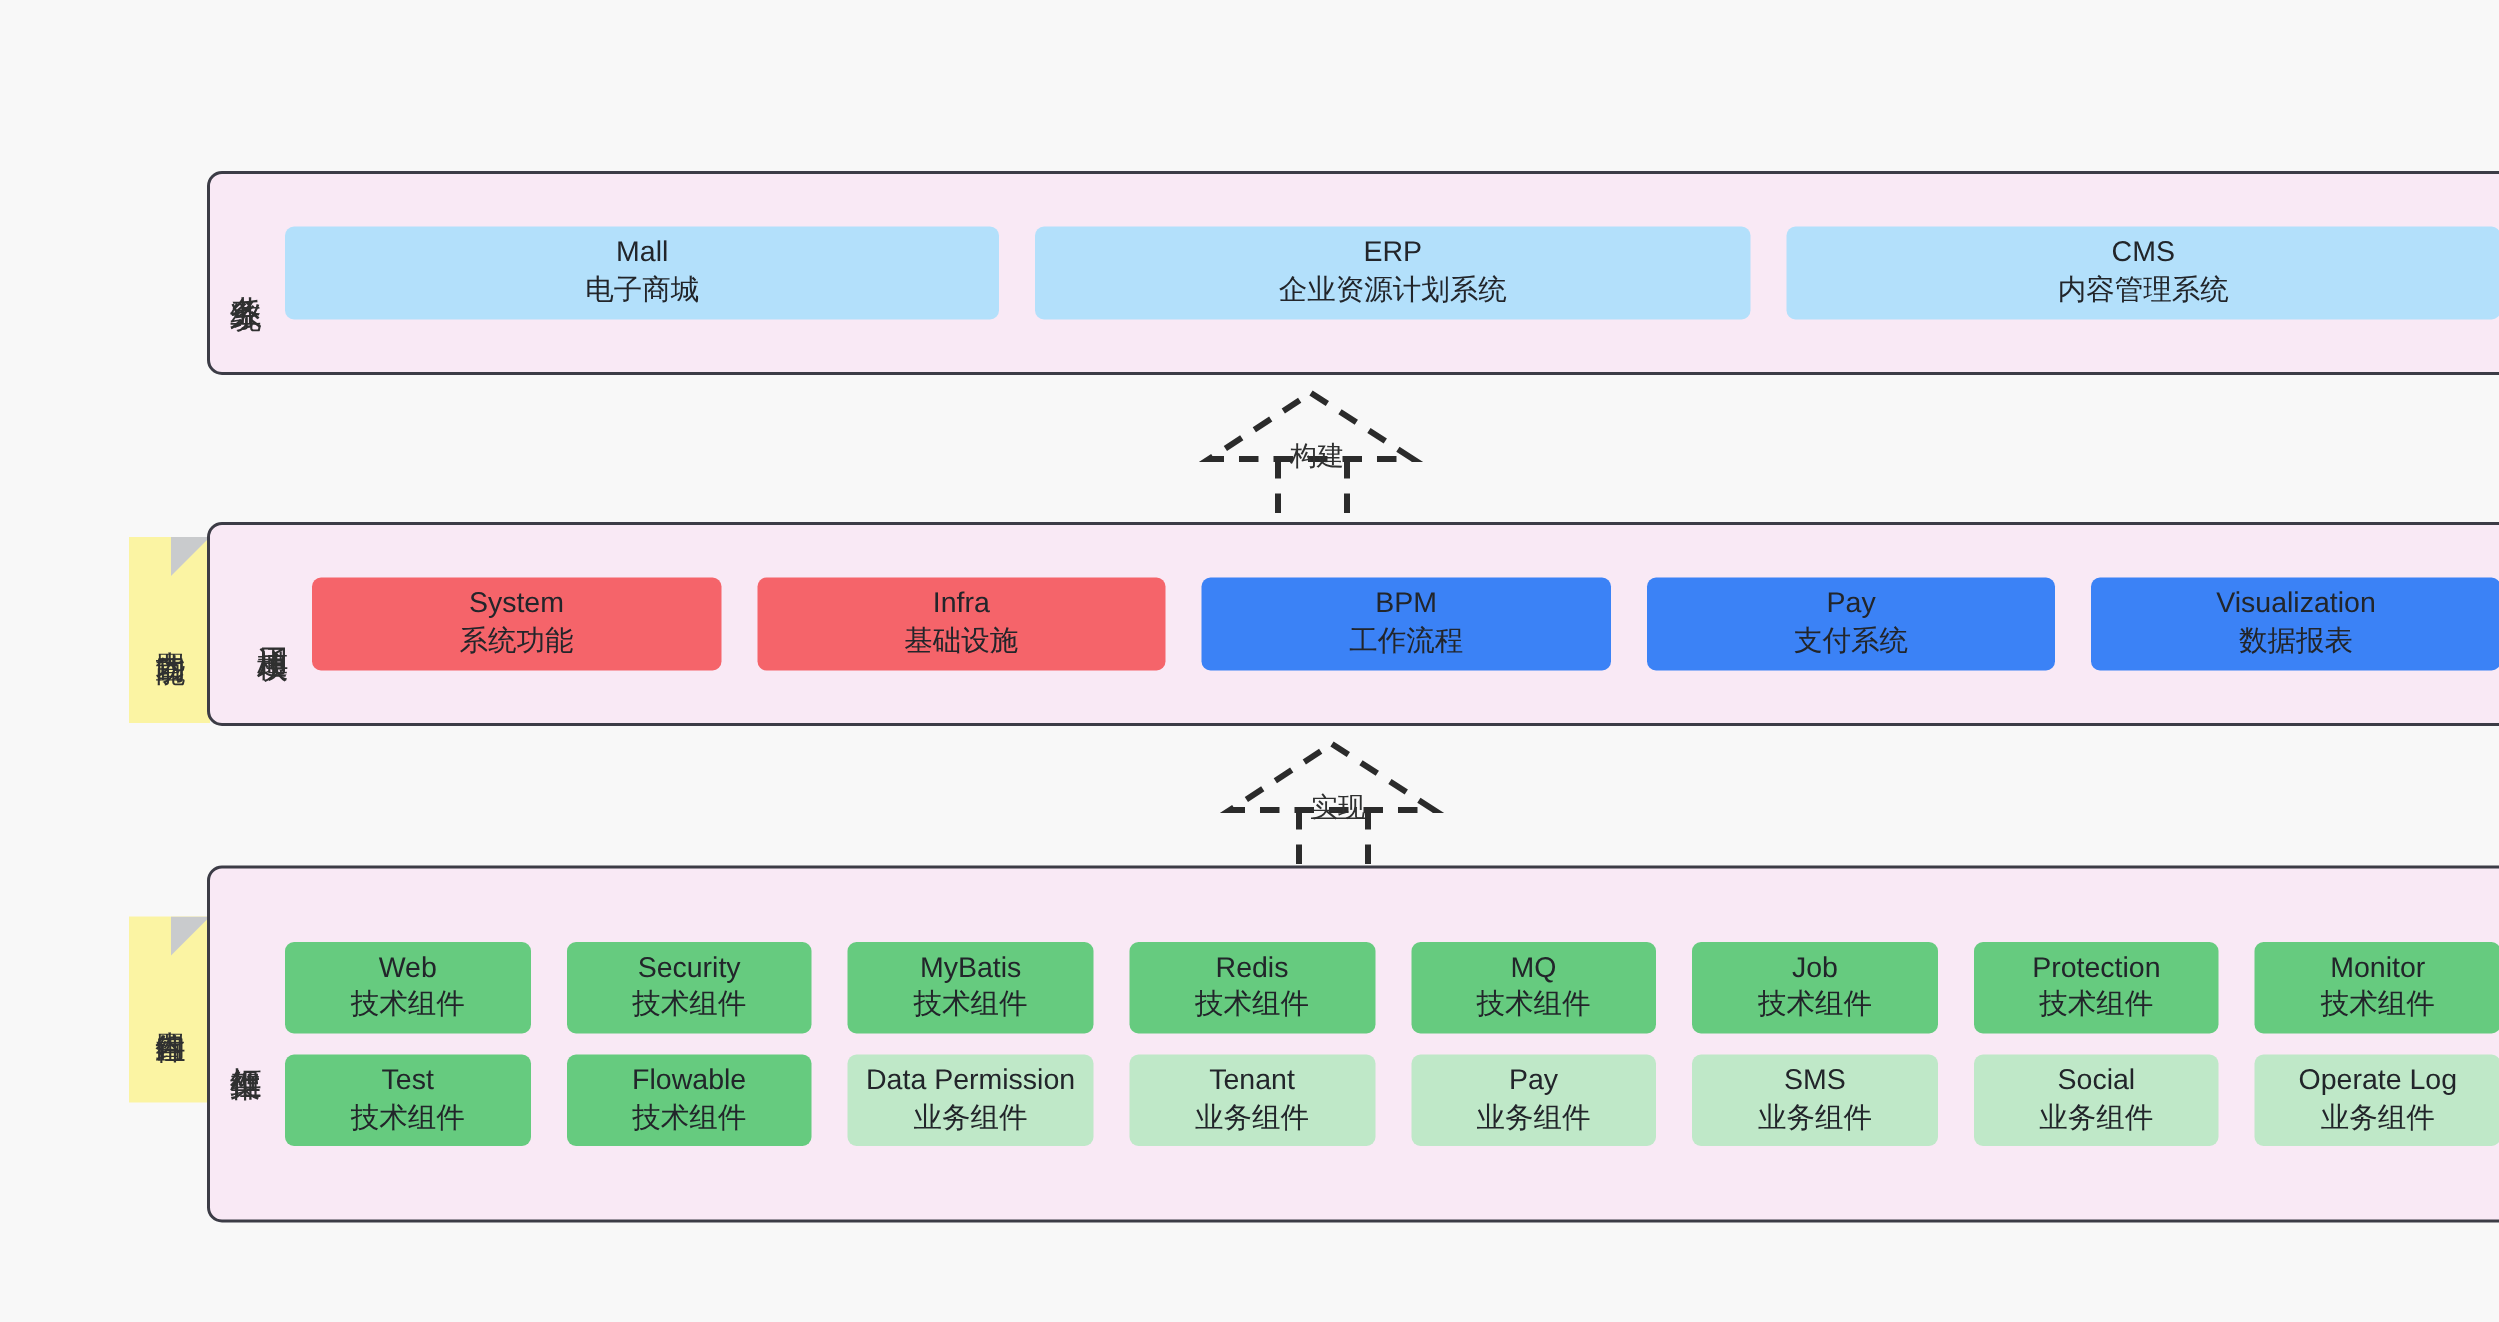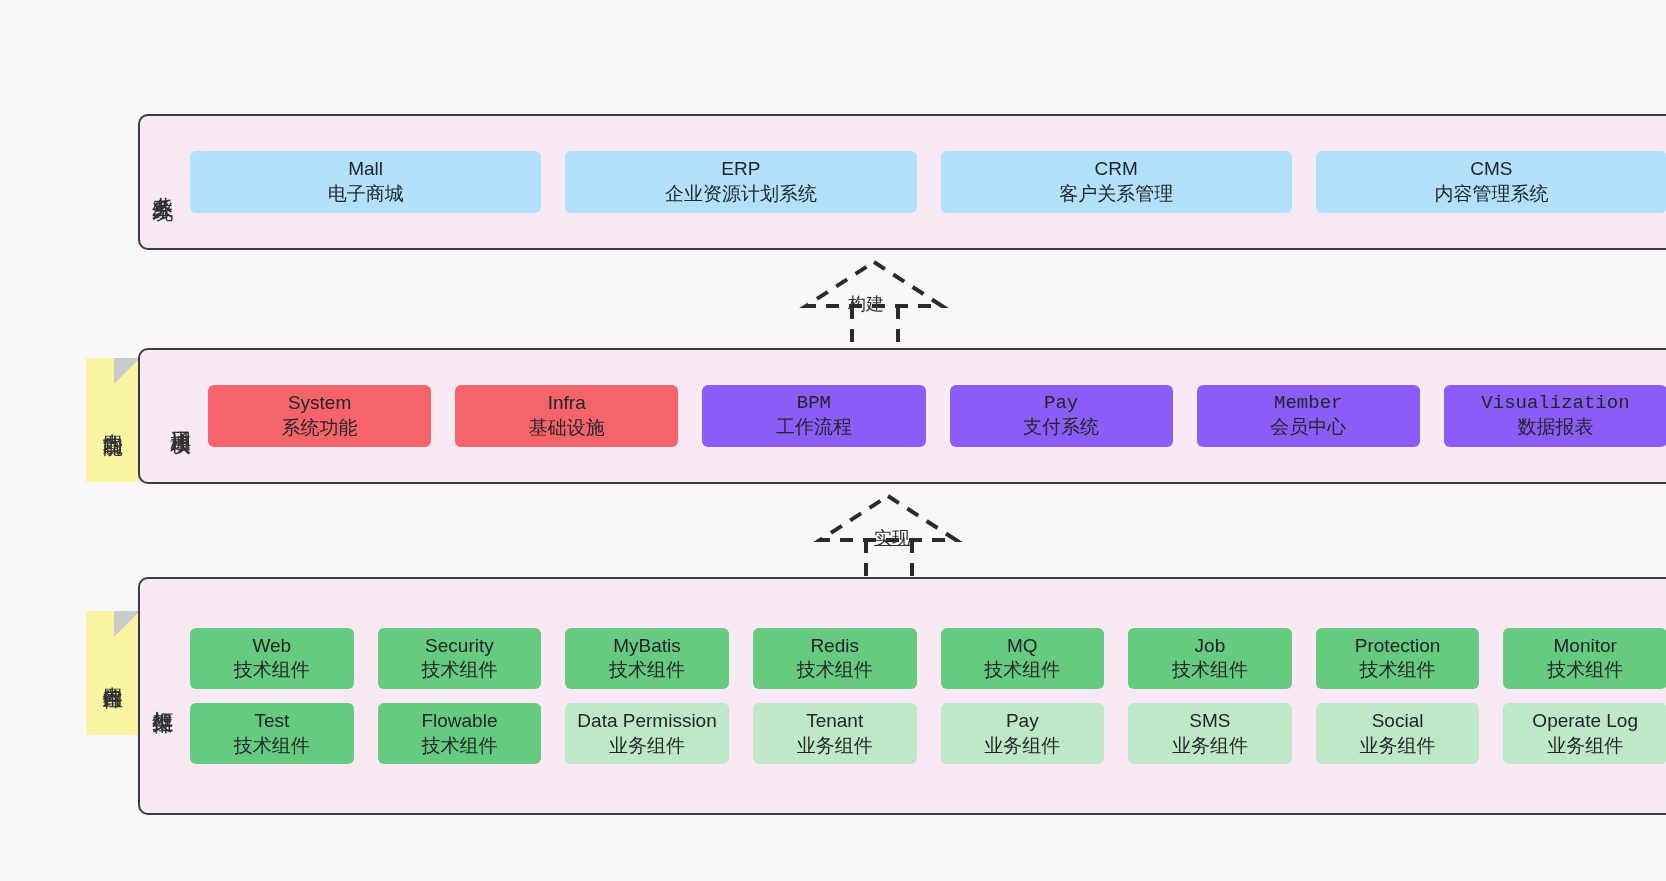--- a/index.html
+++ b/index.html
@@ -63,21 +63,21 @@
     color:#22252a;
     box-sizing:border-box;
     padding:6px 4px;
     min-width:0;
   }
   .card .l1{display:block;}
   .card .l2{display:block;}
 
   .c-blue{background:#b3e0fb;}
   .c-red{background:#f5646a;}
-  .c-pink{background:#8b5cf6;font-family:Liberation Mono, monospace;}
+  .c-pink{background:#3b82f6;}
   .c-green{background:#66cb7f;}
   .c-lgreen{background:#bfe8c8;}
 
   
   .note{
     position:absolute;
     box-sizing:border-box;
     background:#fbf4a3;
     display:flex;
     align-items:center;
@@ -124,40 +124,36 @@
 
         <div class="card c-blue">
           <span class="l1">Mall</span>
           <span class="l2">电子商城</span>
         </div>
         <div class="card c-blue">
           <span class="l1">ERP</span>
           <span class="l2">企业资源计划系统</span>
         </div>
         <div class="card c-blue">
-          <span class="l1">CRM</span>
-          <span class="l2">客户关系管理</span>
-        </div>
-        <div class="card c-blue">
           <span class="l1">CMS</span>
           <span class="l2">内容管理系统</span>
         </div>
 
       </div>
     </div>
   </div>
 
   <div class="arrow" style="left:756px;top:258px;width:150px;height:90px;">
     <svg width="150" height="90" viewBox="0 0 150 90" aria-hidden="true">
 
       <path d="M 70 4 L 138 48 L 2 48 Z" fill="none" stroke="#2b2b2b" stroke-width="4" stroke-dasharray="13 10" stroke-linecap="butt"></path>
 
       <path d="M 48 48 L 48 90 M 94 48 L 94 90" fill="none" stroke="#2b2b2b" stroke-width="4" stroke-dasharray="13 10"></path>
     </svg>
-    <span class="arrow-label" style="left:44px;top:37px;">构建</span>
+    <span class="arrow-label" style="left:56px;top:37px;">构建</span>
   </div>
 
   <div class="note" style="left:38px;top:358px;width:54px;height:124px;">
     <div class="fold-tri"></div>
     <span>内置功能</span>
   </div>
 
   <div class="layer" style="left:90px;top:348px;width:1545px;height:136px;padding-left:18px;">
     <div class="layer-title">通用模块</div>
     <div class="layer-body">
@@ -171,24 +167,20 @@
           <span class="l1">Infra</span>
           <span class="l2">基础设施</span>
         </div>
         <div class="card c-pink">
           <span class="l1">BPM</span>
           <span class="l2">工作流程</span>
         </div>
         <div class="card c-pink">
           <span class="l1">Pay</span>
           <span class="l2">支付系统</span>
-        </div>
-        <div class="card c-pink">
-          <span class="l1">Member</span>
-          <span class="l2">会员中心</span>
         </div>
         <div class="card c-pink">
           <span class="l1">Visualization</span>
           <span class="l2">数据报表</span>
         </div>
 
       </div>
     </div>
   </div>
 

